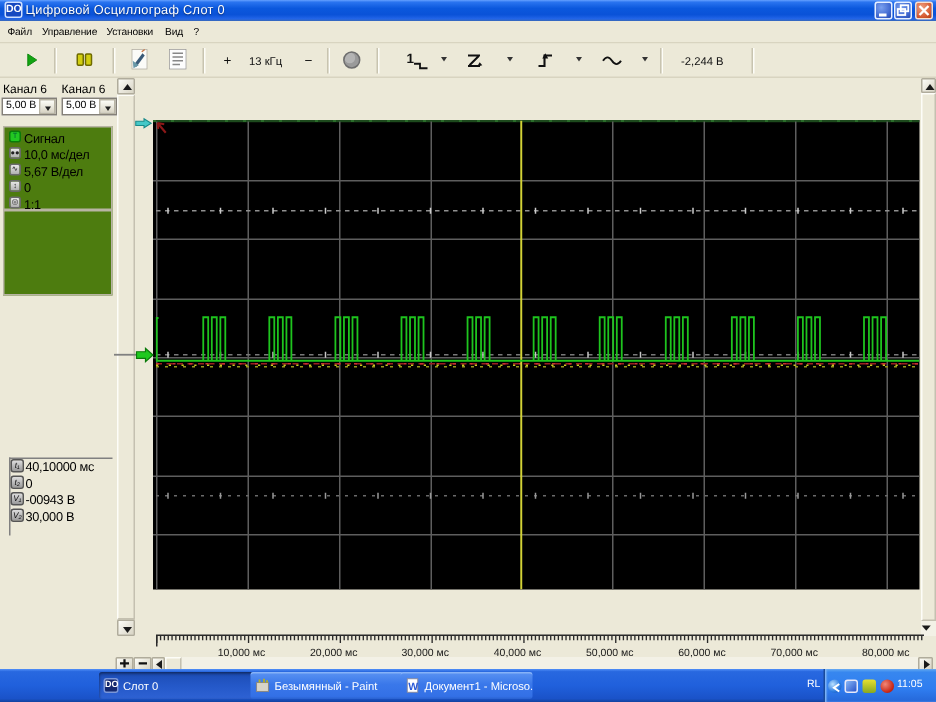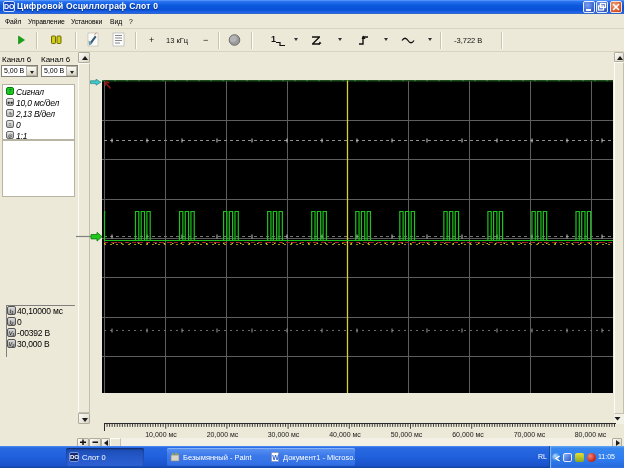--- a/index.html
+++ b/index.html
@@ -1,42 +1,42 @@
 <!DOCTYPE html>
 <html><head><meta charset="utf-8">
 <style>
 html,body{margin:0;padding:0;width:624px;height:468px;overflow:hidden;
 font-family:"Liberation Sans",sans-serif;background:#ece9d8;position:relative;}
 *{box-sizing:border-box;}
 .abs{position:absolute;}
 
 #titlebar{left:0;top:0;width:624px;height:14px;
 background:linear-gradient(180deg,#66a1ff 0%,#2a74f0 10%,#0b58dd 40%,#0a52d8 70%,#2365e8 90%,#3868b8 100%);}
-#titlebar .ttl{position:absolute;left:17px;top:1px;color:#fff;font-size:8.5px;font-weight:bold;letter-spacing:0.2px;text-shadow:0 1px 1px #0a2a6a;}
+#titlebar .ttl{position:absolute;left:17px;top:1px;color:#fff;font-size:8.5px;font-weight:normal;letter-spacing:0.2px;text-shadow:0 1px 1px #0a2a6a;}
 #appicon{position:absolute;left:3px;top:1px;width:12px;height:11px;border:1px solid #cfe0ff;border-radius:2px;background:#1548c0;color:#fff;font-size:7px;font-weight:bold;line-height:9px;text-align:center;}
 .wbtn{position:absolute;top:1px;width:12px;height:12px;border-radius:2px;color:#fff;}
 #btnmin{left:583px;background:radial-gradient(circle at 35% 30%,#7aa0ef,#3b63cd 70%,#2a4aa8);border:1px solid #e8f0ff;}
 #btnmax{left:596px;background:radial-gradient(circle at 35% 30%,#7aa0ef,#3b63cd 70%,#2a4aa8);border:1px solid #e8f0ff;}
 #btncls{left:610px;background:radial-gradient(circle at 35% 30%,#f0a080,#d65a32 65%,#b03a10);border:1px solid #f8e0d0;}
 
 #menubar{left:0;top:14px;width:624px;height:15px;background:#ece9d8;border-bottom:1px solid #d8d4c0;}
 #menubar span{position:absolute;top:3.5px;font-size:6.8px;letter-spacing:-0.1px;color:#000;}
 
 #toolbar{left:0;top:29px;width:624px;height:23px;background:#ece9d8;border-bottom:1px solid #d8d4c0;}
 .tsep{position:absolute;top:3px;height:17px;width:2px;border-left:1px solid #c8c4b0;border-right:1px solid #fdfdf8;}
 .tbtxt{position:absolute;font-size:7.5px;color:#111;}
 .ddarr{position:absolute;width:0;height:0;border-left:2.5px solid transparent;border-right:2.5px solid transparent;border-top:3px solid #333;}
 
 #lpanel{left:0;top:52px;width:78px;height:372px;background:#ece9d8;}
 .chlbl{position:absolute;font-size:8px;color:#000;}
 .combo{position:absolute;width:37px;height:12px;background:#fff;border:1px solid #848078;}
 .combo .v{position:absolute;left:2px;top:1px;font-size:7px;color:#000;}
 .combo .dd{position:absolute;right:0;top:0;width:11px;height:10px;background:linear-gradient(180deg,#fdfdf8,#d8d4c4);border:1px solid #b8b4a4;}
 .combo .dd:after{content:"";position:absolute;left:2.5px;top:3.5px;width:0;height:0;border-left:2.5px solid transparent;border-right:2.5px solid transparent;border-top:3px solid #222;}
-.lbox{position:absolute;background:#ffffff;border:1px solid #b8b4a4;font-style:italic;}
+.lbox{position:absolute;background:#4d7c0f;border:1px solid #b8b4a4;}
 .lrow{position:absolute;left:3px;height:11px;white-space:nowrap;}
 .lrow .txt{position:absolute;left:10px;top:0.5px;font-size:8.5px;letter-spacing:-0.2px;color:#000;}
 .lico{position:absolute;left:0px;top:1px;width:8px;height:8px;border:1px solid #6a6a6a;border-radius:2px;background:linear-gradient(180deg,#e8e8e8,#b0b0b0);font-size:5px;line-height:7px;text-align:center;color:#222;}
 .mrow{position:absolute;white-space:nowrap;}
 .mrow .mico{position:absolute;left:0;top:0;width:9px;height:9px;border:1px solid #555;border-radius:2px;background:linear-gradient(180deg,#ddd,#9a9a9a);font-size:5.5px;line-height:8px;text-align:center;color:#111;font-style:italic;}
 .mrow .mtxt{position:absolute;left:10px;top:0px;font-size:8.5px;letter-spacing:-0.2px;color:#000;}
 
 .sbtn{position:absolute;background:linear-gradient(135deg,#fdfdf8,#d8d4c4);border:1px solid #b0ac9c;border-radius:1px;}
 .tri-up{position:absolute;left:2.5px;top:3px;width:0;height:0;border-left:3px solid transparent;border-right:3px solid transparent;border-bottom:4px solid #1a1a1a;}
 .tri-dn{position:absolute;left:2.5px;top:3.5px;width:0;height:0;border-left:3px solid transparent;border-right:3px solid transparent;border-top:4px solid #1a1a1a;}
@@ -132,21 +132,21 @@
   <div class="tbtxt" style="left:149px;top:6px;font-size:9px">+</div>
   <div class="tbtxt" style="left:166px;top:7px">13 кГц</div>
   <div class="tbtxt" style="left:203px;top:6px;font-size:9px">−</div>
   <div class="tsep" style="left:218px"></div>
   <div class="tsep" style="left:251px"></div>
   <div class="ddarr" style="left:294px;top:9px"></div>
   <div class="ddarr" style="left:338px;top:9px"></div>
   <div class="ddarr" style="left:384px;top:9px"></div>
   <div class="ddarr" style="left:428px;top:9px"></div>
   <div class="tsep" style="left:440px"></div>
-  <div class="tbtxt" style="left:454px;top:7px">-3,722 В</div>
+  <div class="tbtxt" style="left:454px;top:7px">-2,244 В</div>
   <div class="tsep" style="left:501px"></div>
 </div>
 <div class="abs" id="lpanel">
   <div class="chlbl" style="left:2px;top:3px">Канал 6</div>
   <div class="chlbl" style="left:41px;top:3px">Канал 6</div>
   <div class="combo" style="left:1px;top:13px">
       <span class="v">5,00 В</span>
       <span class="dd"></span>
     </div>
   <div class="combo" style="left:41px;top:13px">
@@ -157,21 +157,21 @@
     <div class="lrow" style="top:1px">
         <span class="lico" style="background:#22c822;border-color:#0a7a0a;color:#063;">T</span>
         <span class="txt">Сигнал</span>
       </div>
     <div class="lrow" style="top:12px">
         <span class="lico">●●</span>
         <span class="txt">10,0 мс/дел</span>
       </div>
     <div class="lrow" style="top:23px">
         <span class="lico">∿</span>
-        <span class="txt">2,13 В/дел</span>
+        <span class="txt">5,67 В/дел</span>
       </div>
     <div class="lrow" style="top:34px">
         <span class="lico">↕</span>
         <span class="txt">0</span>
       </div>
     <div class="lrow" style="top:45px">
         <span class="lico">◎</span>
         <span class="txt">1:1</span>
       </div>
   </div>
@@ -181,21 +181,21 @@
   <div class="mrow" style="left:7px;top:254px">
       <span class="mico">t₁</span>
       <span class="mtxt">40,10000 мс</span>
     </div>
   <div class="mrow" style="left:7px;top:265px">
       <span class="mico">t₂</span>
       <span class="mtxt">0</span>
     </div>
   <div class="mrow" style="left:7px;top:276px">
       <span class="mico">V₁</span>
-      <span class="mtxt">-00392 В</span>
+      <span class="mtxt">-00943 В</span>
     </div>
   <div class="mrow" style="left:7px;top:287px">
       <span class="mico">V₂</span>
       <span class="mtxt">30,000 В</span>
     </div>
 </div>
 <div class="abs" id="vtrack-l"></div>
 <div class="abs" id="vthumb-l"></div>
 <div class="abs sbtn" style="left:78px;top:52px;width:12px;height:11px">
     <span class="tri-up"></span>
@@ -278,21 +278,21 @@
 <text x="222.5" y="437" font-size="7" fill="#1a1a1a" text-anchor="middle" font-family="Liberation Sans">20,000 мс</text>
 <text x="283.5" y="437" font-size="7" fill="#1a1a1a" text-anchor="middle" font-family="Liberation Sans">30,000 мс</text>
 <text x="345" y="437" font-size="7" fill="#1a1a1a" text-anchor="middle" font-family="Liberation Sans">40,000 мс</text>
 <text x="406.5" y="437" font-size="7" fill="#1a1a1a" text-anchor="middle" font-family="Liberation Sans">50,000 мс</text>
 <text x="468" y="437" font-size="7" fill="#1a1a1a" text-anchor="middle" font-family="Liberation Sans">60,000 мс</text>
 <text x="529.5" y="437" font-size="7" fill="#1a1a1a" text-anchor="middle" font-family="Liberation Sans">70,000 мс</text>
 <text x="590.5" y="437" font-size="7" fill="#1a1a1a" text-anchor="middle" font-family="Liberation Sans">80,000 мс</text>
 <path d="M614.5 417 h6 l-3 3.5 Z" fill="#1a1a1a"></path>
 </svg>
 <div class="abs" id="taskbar">
-  <div class="tbtn active" style="left:66px;width:78px">
+  <div class="tbtn active" style="left:66px;width:112px">
     <span class="ti" style="background:#14286e;border:1px solid #7a96d8;border-radius:2px;color:#fff;font-size:6px;line-height:9px;text-align:center;font-weight:bold">DO</span>
     <span class="tt">Слот 0</span>
   </div>
   <div class="tbtn idle" style="left:167px;width:115px">
     <span class="ti"><svg width="10" height="10">
           <rect x="1" y="3" width="8" height="6" fill="#d8d4c8" stroke="#888" stroke-width="0.7"></rect>
           <path d="M3 3 V1 M6 3 V0.5 M8 3 V1.5" stroke="#b8b020" stroke-width="1.2"></path>
         </svg></span>
     <span class="tt">Безымянный - Paint</span>
   </div>

